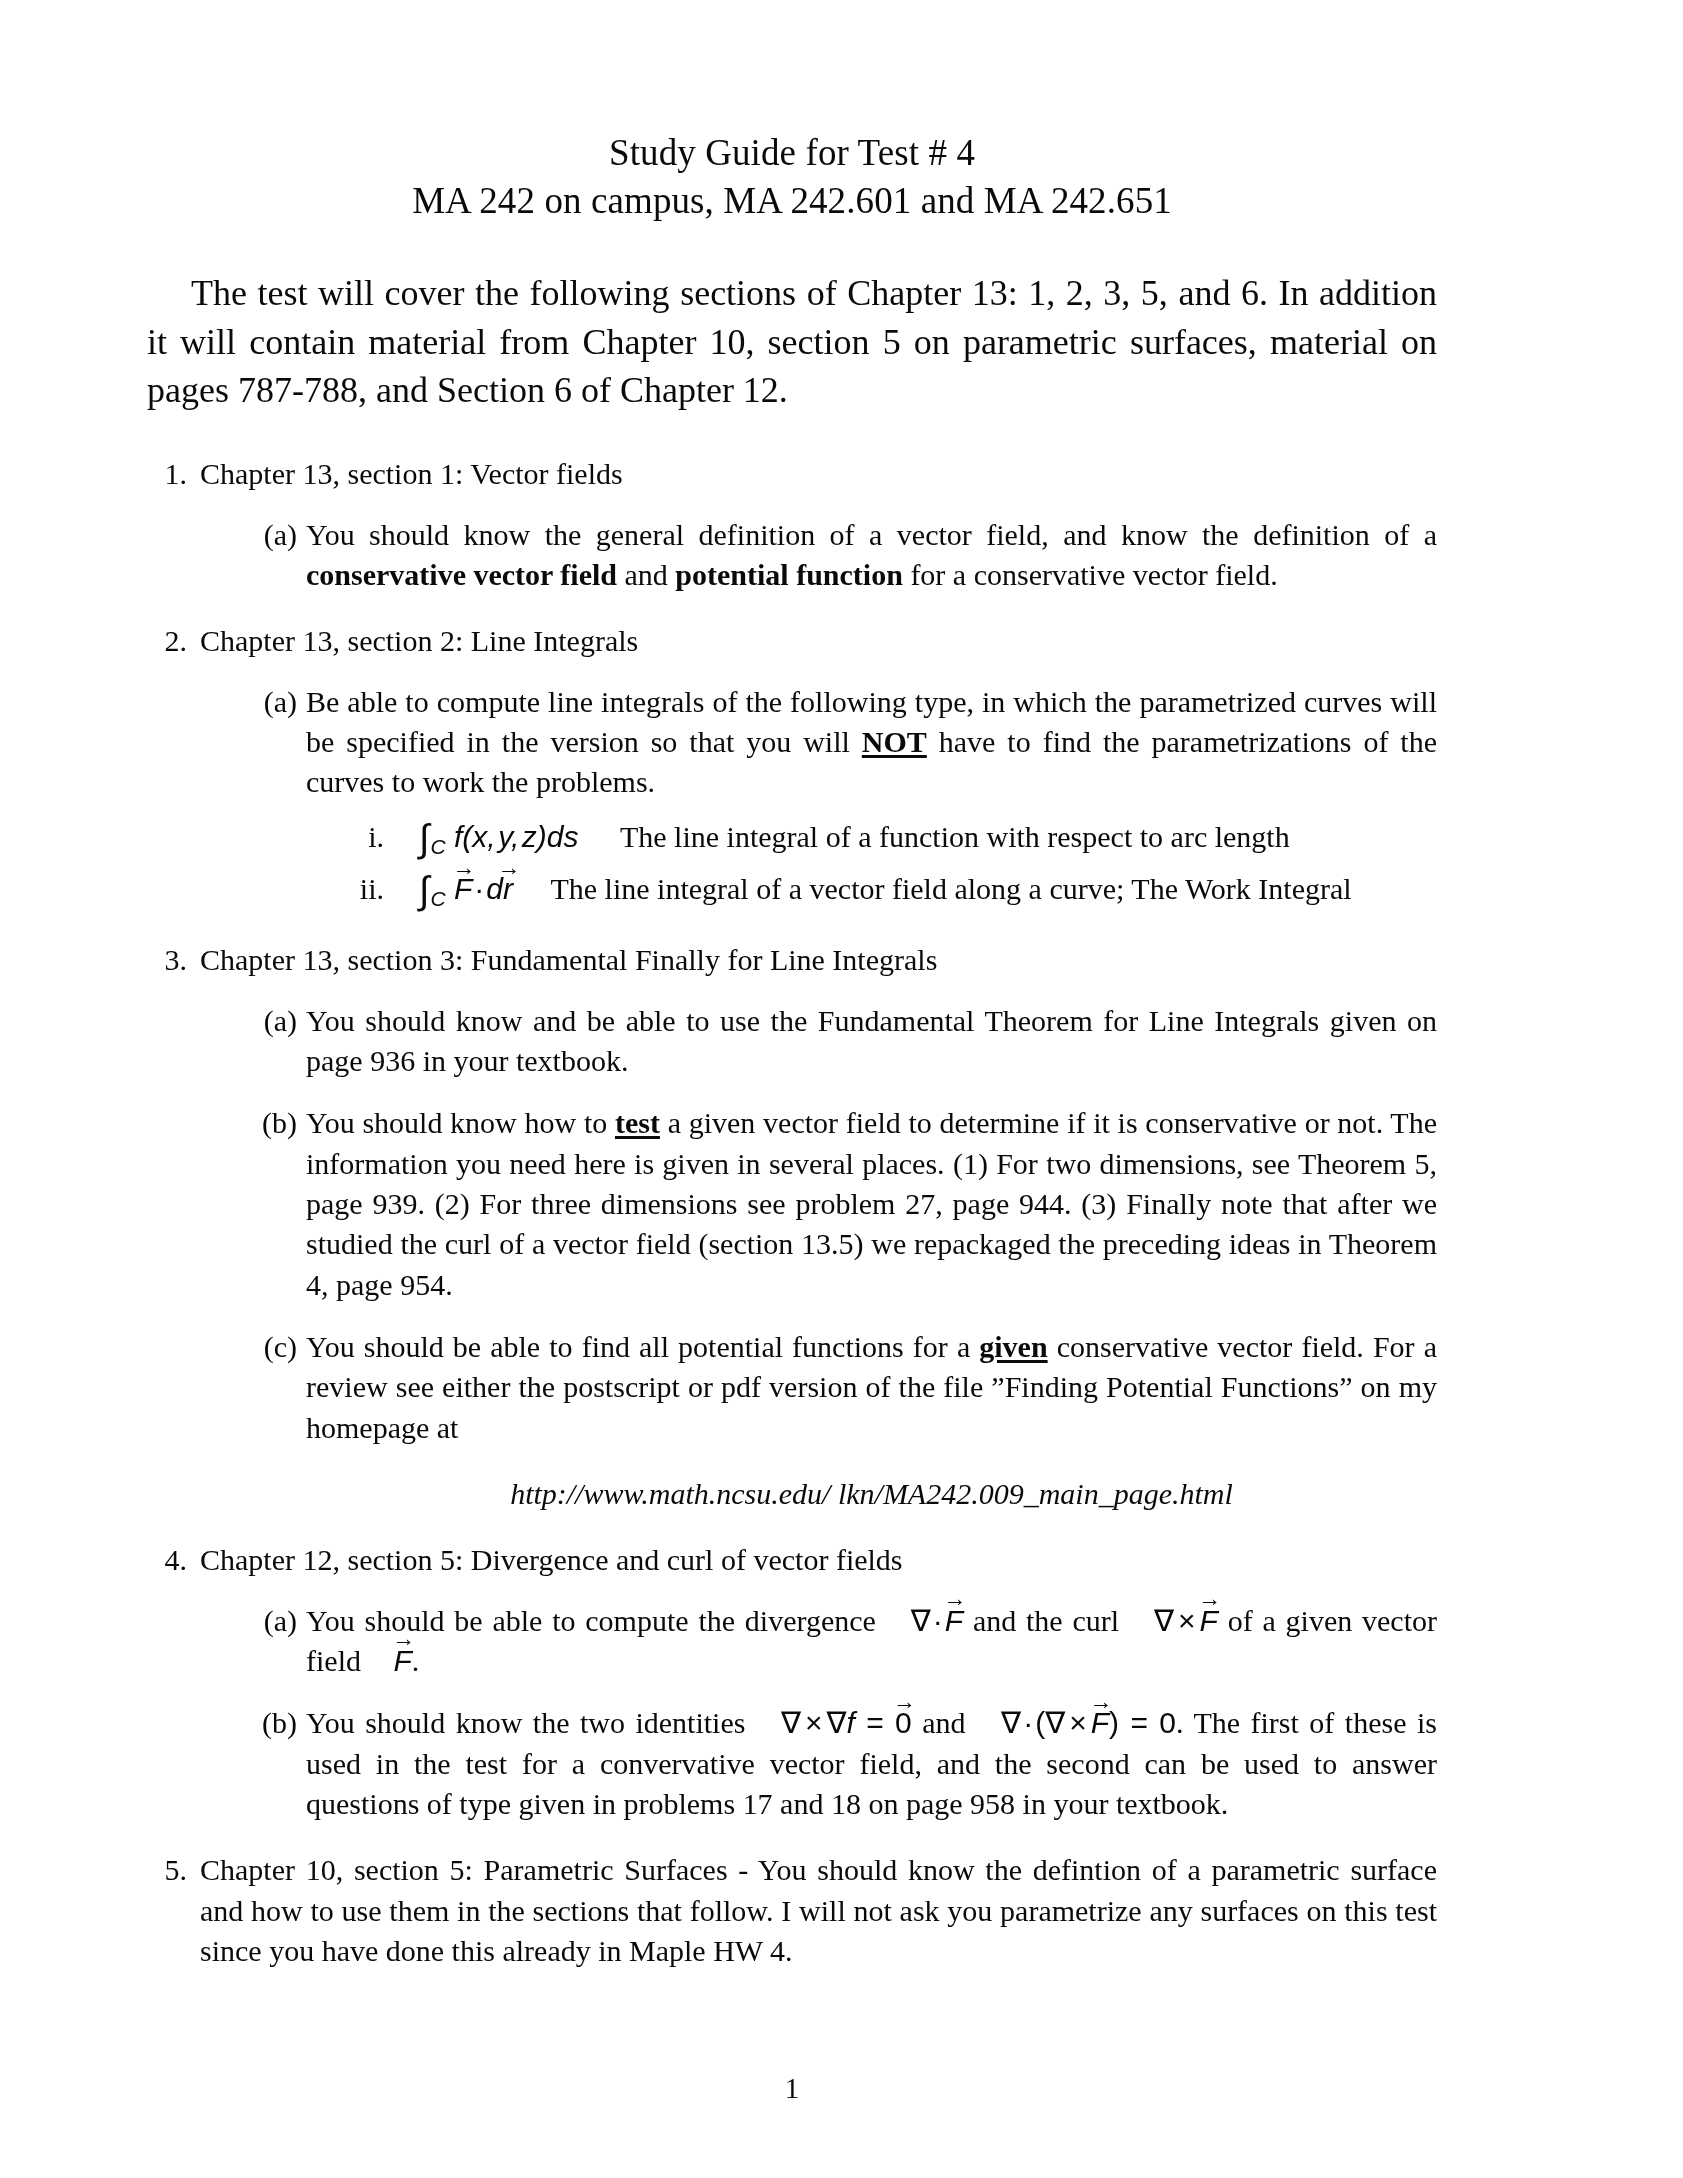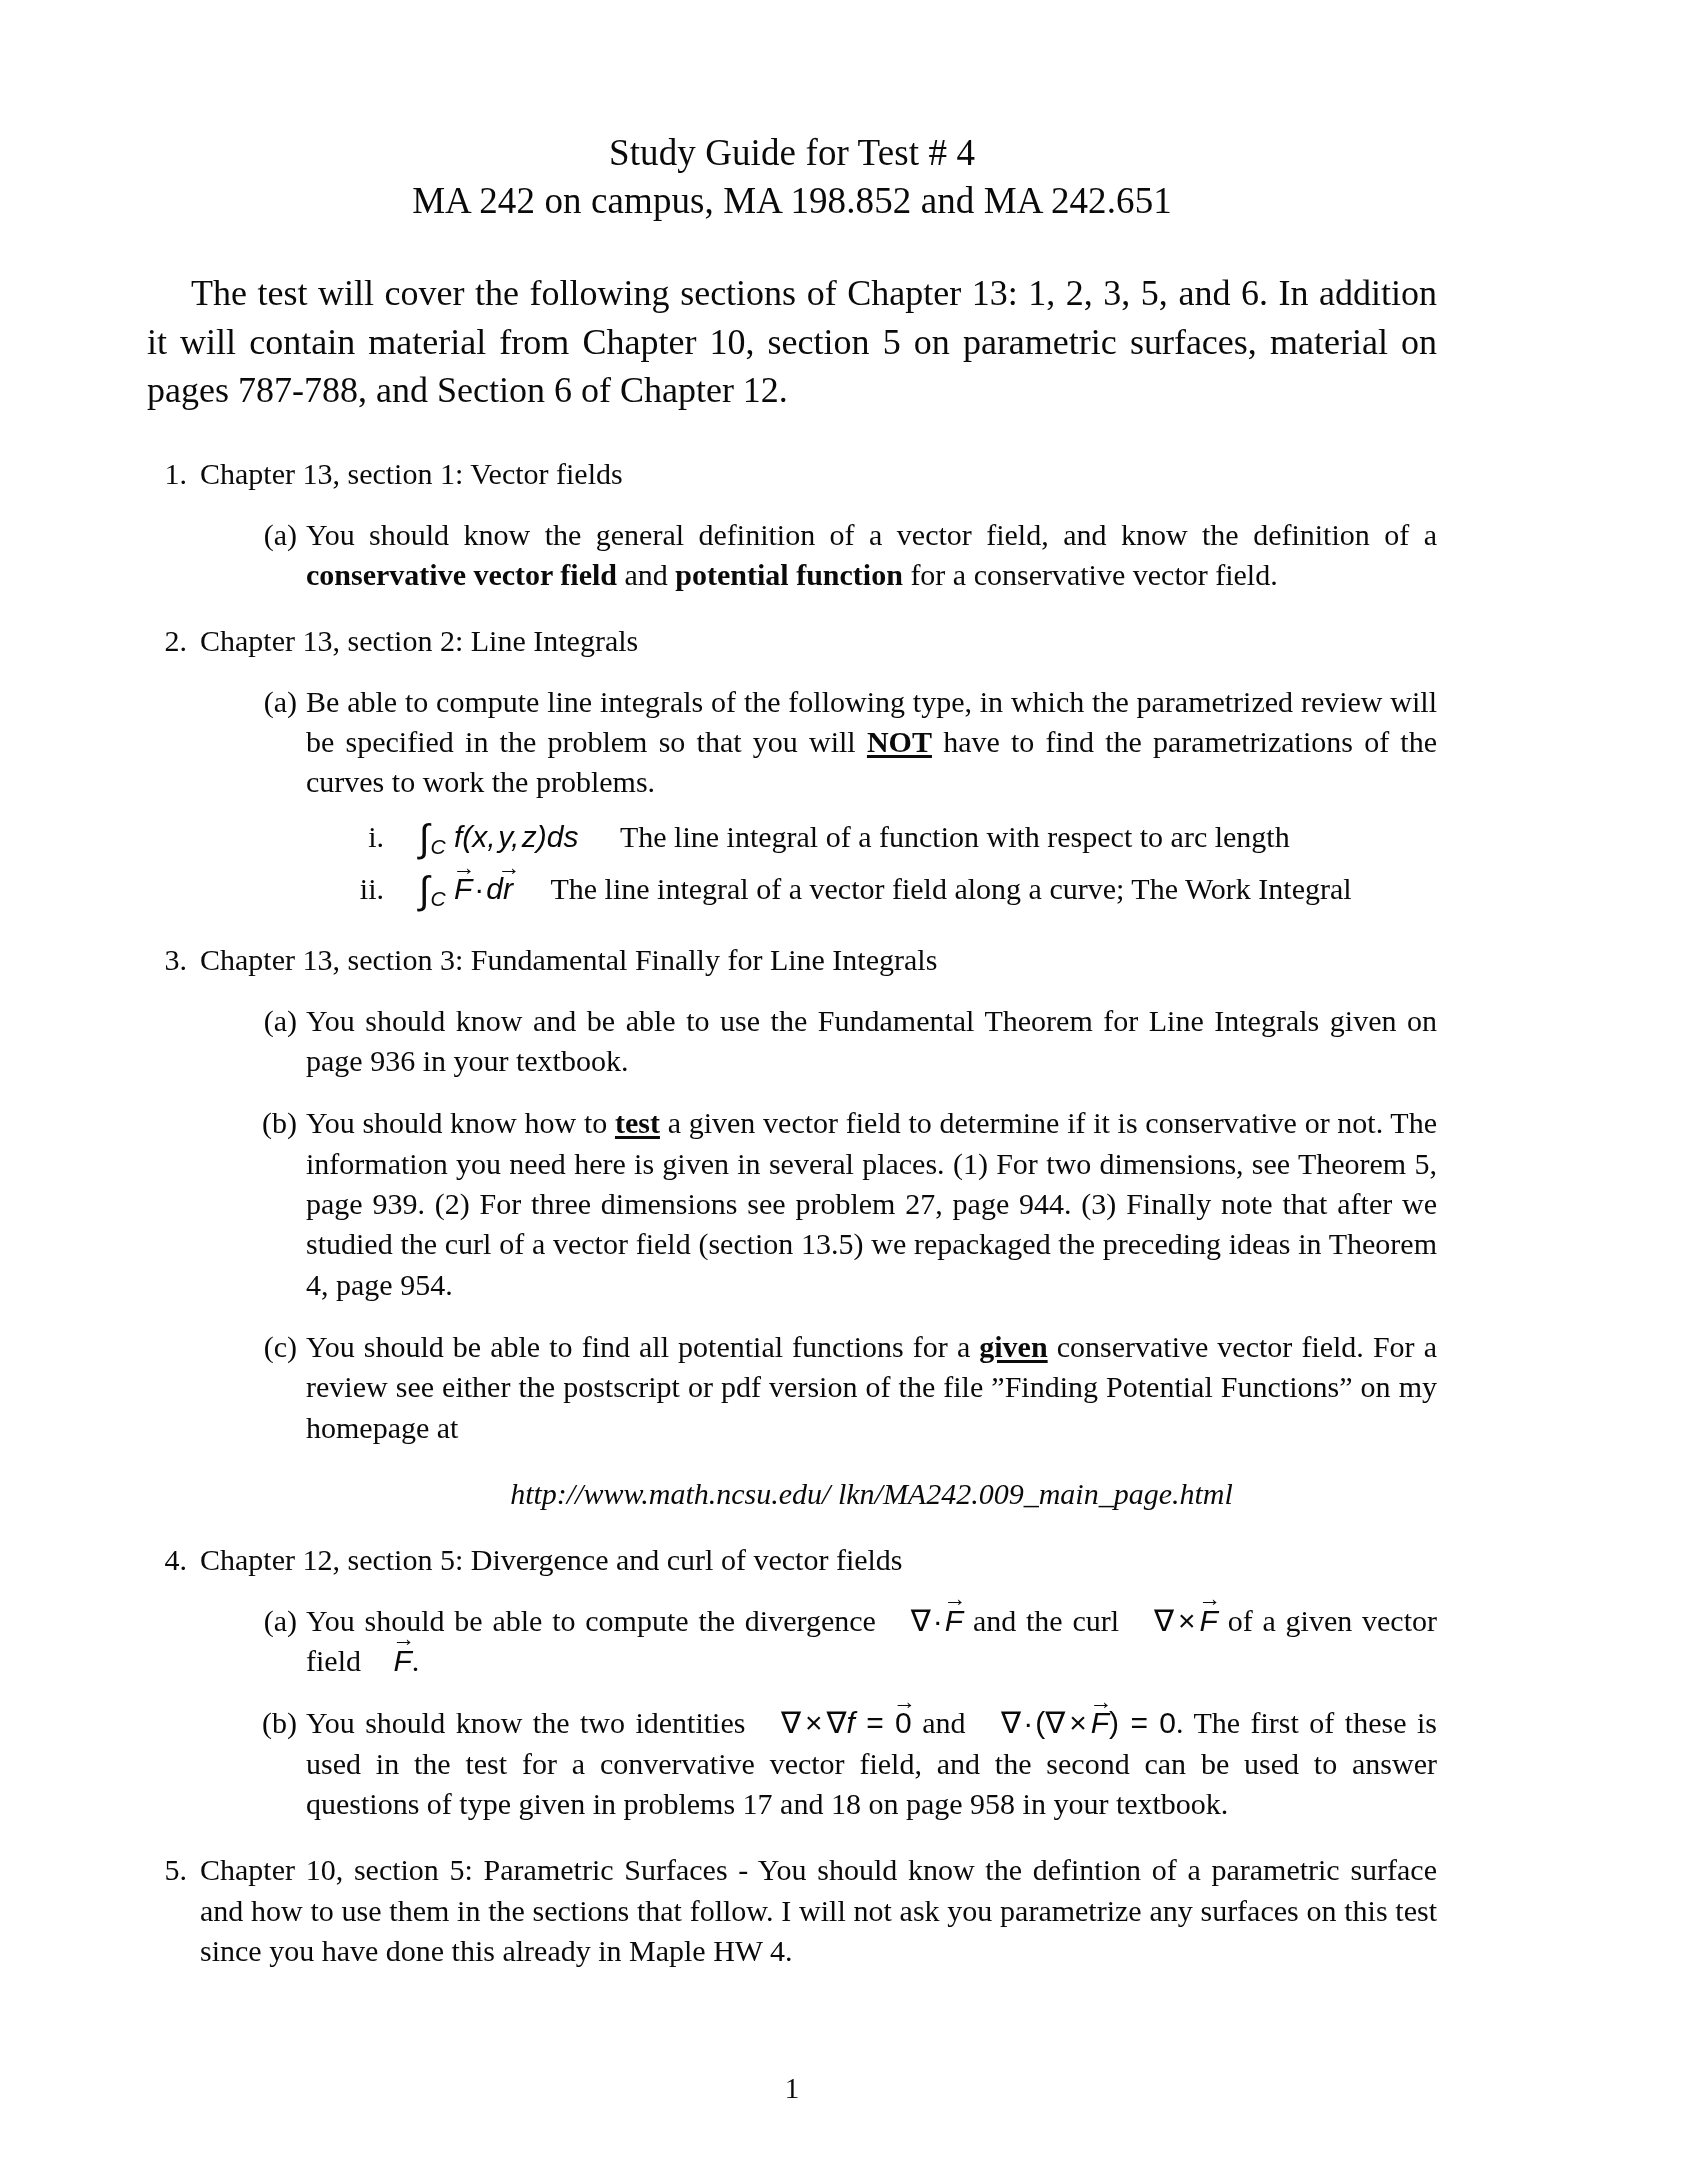--- a/index.html
+++ b/index.html
@@ -179,21 +179,21 @@
     font-size: 29px;
   }
 </style>
 </head>
 <body>
 
 <div class="page">
 
   <div class="title-block">
     <div class="title-line">Study Guide for Test # 4</div>
-    <div class="title-line">MA 242 on campus, MA 198.852 and MA 242.651</div>
+    <div class="title-line">MA 242 on campus, MA 242.601 and MA 242.651</div>
   </div>
 
   <p class="intro">The test will cover the following sections of Chapter 13: 1, 2, 3, 5, and 6. In addition it will contain material from Chapter 10, section 5 on parametric surfaces, material on pages 787-788, and Section 6 of Chapter 12.</p>
 
   <ol class="lvl1">
 
     <li>
       <span class="marker">1.</span>
       <div class="body">Chapter 13, section 1: Vector fields</div>
       <ol class="lvl2">
@@ -203,21 +203,21 @@
         </li>
       </ol>
     </li>
 
     <li>
       <span class="marker">2.</span>
       <div class="body">Chapter 13, section 2: Line Integrals</div>
       <ol class="lvl2">
         <li>
           <span class="marker">(a)</span>
-          <div class="body"><span>Be able to compute line integrals of the following type, in which the parametrized review will be specified in the problem so that you will </span><span class="ul-bold">NOT</span><span> have to find the parametrizations of the curves to work the problems.</span></div>
+          <div class="body"><span>Be able to compute line integrals of the following type, in which the parametrized curves will be specified in the version so that you will </span><span class="ul-bold">NOT</span><span> have to find the parametrizations of the curves to work the problems.</span></div>
 
           <ol class="lvl3">
             <li>
               <span class="marker">i.</span>
               <span class="math"><span class="intsym">∫</span><span class="sub">C</span>&nbsp;<i>f</i>(<i>x</i>, <i>y</i>, <i>z</i>)<i>ds</i></span>
               <span style="display:inline-block;width:34px"></span><span>The line integral of a function with respect to arc length</span>
             </li>
             <li>
               <span class="marker">ii.</span>
               <span class="math"><span class="intsym">∫</span><span class="sub">C</span>&nbsp;<span class="vec"><span class="arr">→</span>F</span><span class="opdot mupr">·</span><i>d</i><span class="vec"><span class="arr">→</span>r</span></span>

